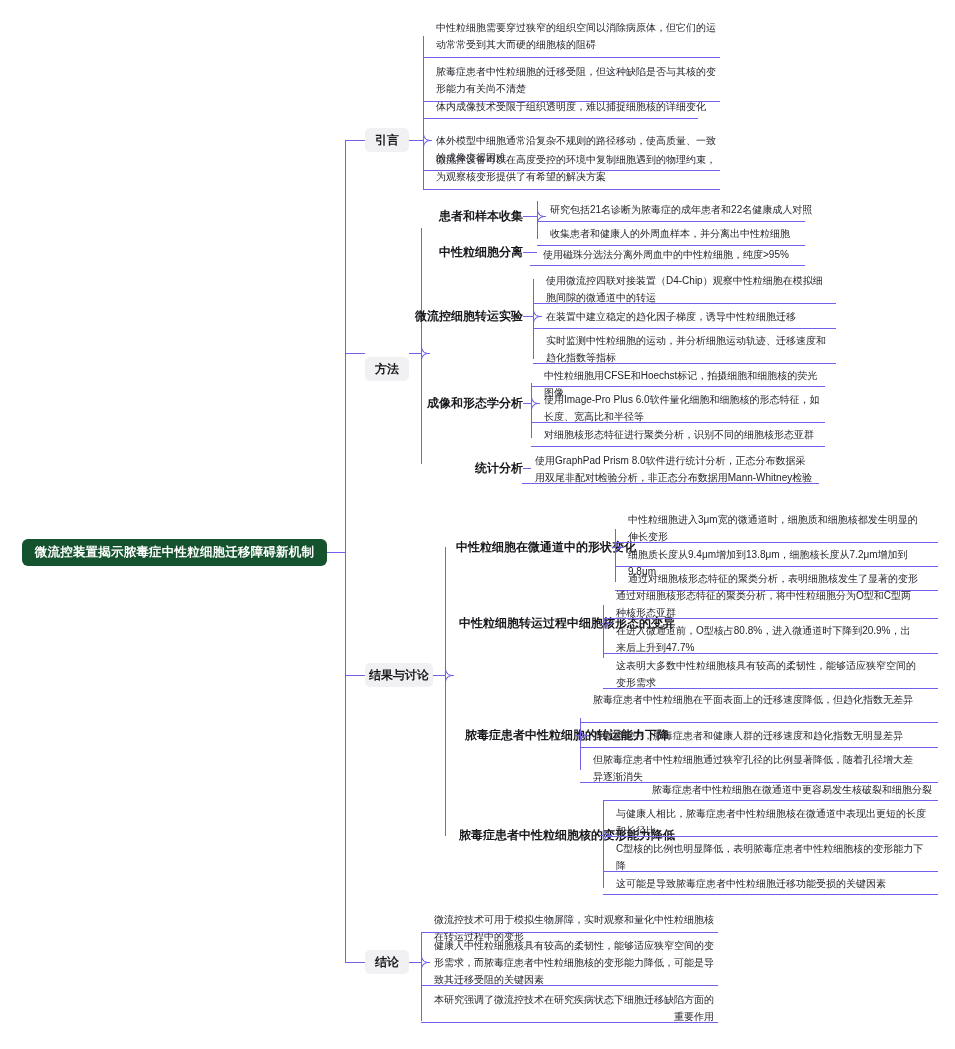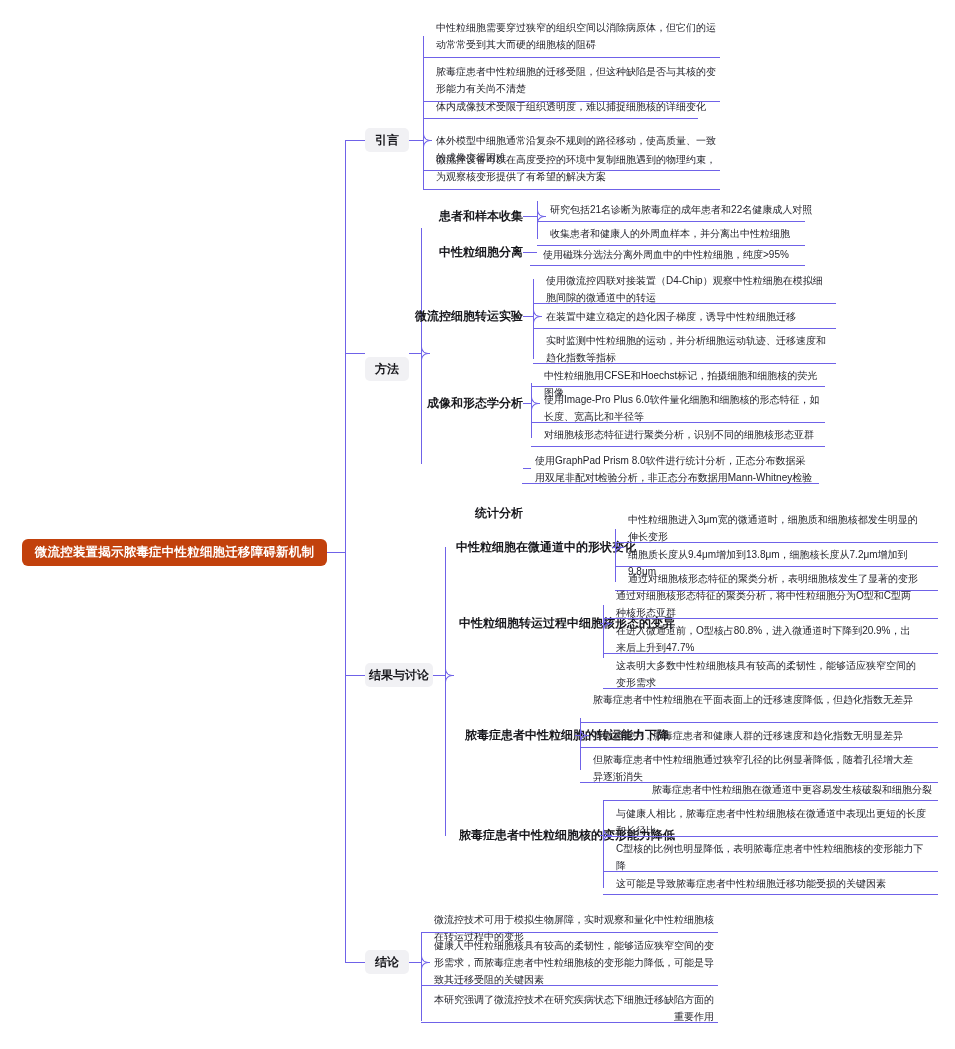--- a/index.html
+++ b/index.html
@@ -4,21 +4,21 @@
 <style>
   html,body{margin:0;padding:0;background:#ffffff;}
   body{
     width:955px;height:1049px;position:relative;overflow:hidden;
     font-family:"Liberation Sans","DejaVu Sans",sans-serif;
     color:#1c1c22;
   }
   
   #root-node{
     position:absolute;left:22px;top:539px;width:305px;height:27px;
-    background:#c2410c;border-radius:6px;
+    background:#14532d;border-radius:6px;
     display:flex;align-items:center;justify-content:center;
     color:#ffffff;font-size:12.5px;font-weight:700;letter-spacing:.2px;
     box-sizing:border-box;padding:0 6px;white-space:nowrap;
   }
   
   .branch-chip{
     position:absolute;background:#f1f1f4;border-radius:5px;
     display:flex;align-items:center;justify-content:center;
     font-size:12px;font-weight:700;color:#17171c;
     height:24px;box-sizing:border-box;padding:0 9px;white-space:nowrap;
@@ -123,21 +123,21 @@
 <div class="elbow" style="left:531px;top:383px;width:8px;height:20px;"></div>
 <div class="elbow-tl" style="left:531px;top:403px;width:8px;height:34px;"></div>
 <div class="vline" style="left:531px;top:383px;height:54px;"></div>
 <div class="leaf" style="left:538px;top:364px;width:290px;">中性粒细胞用CFSE和Hoechst标记，拍摄细胞和细胞核的荧光图像</div>
 <div class="leaf-rule" style="left:531px;top:386px;width:294px;"></div>
 <div class="leaf" style="left:538px;top:388px;width:290px;">使用Image-Pro Plus 6.0软件量化细胞和细胞核的形态特征，如长度、宽高比和半径等</div>
 <div class="leaf-rule" style="left:531px;top:422px;width:294px;"></div>
 <div class="leaf" style="left:538px;top:423px;width:290px;">对细胞核形态特征进行聚类分析，识别不同的细胞核形态亚群</div>
 <div class="leaf-rule" style="left:531px;top:446px;width:294px;"></div>
 
-<div class="sub-label" style="left:447px;top:462px;width:76px;margin-top:45px;">统计分析</div>
+<div class="sub-label" style="left:447px;top:462px;width:76px;">统计分析</div>
 <div class="hline" style="left:523px;top:468px;width:8px;"></div>
 <div class="leaf" style="left:529px;top:449px;width:290px;">使用GraphPad Prism 8.0软件进行统计分析，正态分布数据采用双尾非配对t检验分析，非正态分布数据用Mann-Whitney检验</div>
 <div class="leaf-rule" style="left:522px;top:483px;width:297px;"></div>
 
 <div class="hline" style="left:433px;top:675px;width:12px;"></div>
 <div class="elbow" style="left:445px;top:547px;width:8px;height:128px;"></div>
 <div class="elbow-tl" style="left:445px;top:675px;width:8px;height:160px;"></div>
 <div class="vline" style="left:445px;top:547px;height:288px;"></div>
 
 <div class="sub-label" style="left:456px;top:541px;width:156px;">中性粒细胞在微通道中的形状变化</div>

